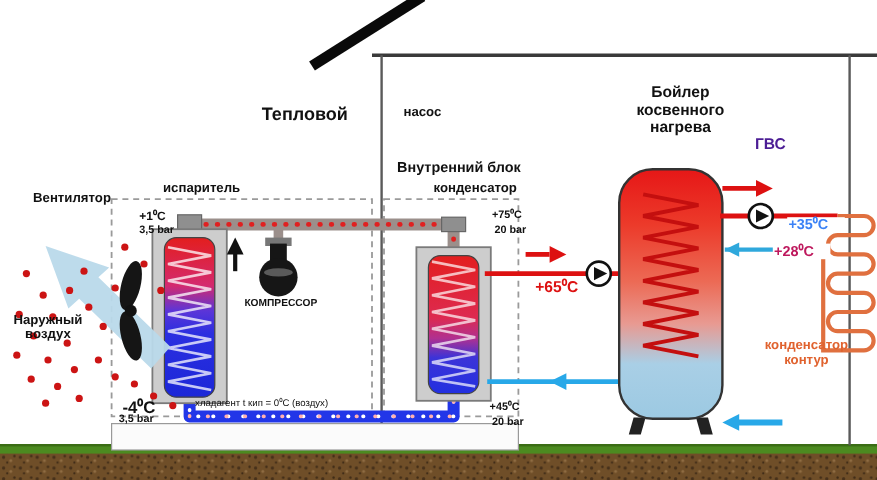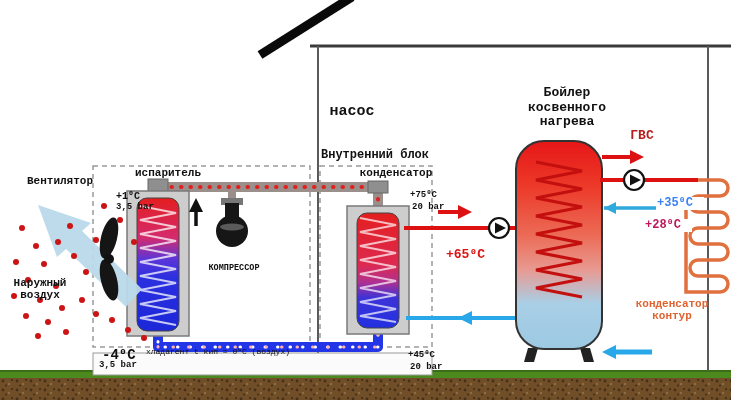--- a/index.html
+++ b/index.html
@@ -1,20 +1,20 @@
 <!DOCTYPE html>
 <html><head>
 <meta charset="utf-8">
 <style>
   html,body{margin:0;padding:0;background:#fff;}
   .scene{position:relative;width:731px;height:400px;background:#fff;overflow:hidden;
          font-family:"Liberation Sans",sans-serif;}
   .scene svg{position:absolute;left:0;top:0;}
-  .lbl{position:absolute;font-family:Liberation Mono, monospace;font-weight:bold;
-       color:#111;text-align:center;line-height:1.12;white-space:pre-line;margin-top:16px;}
+  .lbl{position:absolute;font-family:Liberation Sans, sans-serif;font-weight:bold;
+       color:#111;text-align:center;line-height:1.12;white-space:pre-line;}
   .lbl.left{text-align:left;}
   .lbl.norm{font-weight:normal;}
   .lbl.bg{background:#fff;padding:0 1px;}
 </style>
 </head>
 <body>
 
 <div class="scene">
 
 <svg width="731" height="400" viewBox="0 0 731 400">
@@ -179,29 +179,30 @@
         <circle cx="144" cy="338" r="3"></circle>
         <circle cx="66" cy="332" r="3"></circle>
     <circle cx="38" cy="336" r="3"></circle>
         <circle cx="96" cy="240" r="3"></circle>
         <circle cx="120" cy="220" r="3"></circle>
     <circle cx="134" cy="242" r="3"></circle>
         <circle cx="104" cy="206" r="3"></circle>
   </g>
 </svg>
 
-<div class="lbl" style="left:320px;top:88px;width:64px;font-size:15px;text-align:center;">насос</div>
+<div class="lbl" style="left:196px;top:88px;width:116px;font-size:15px;">Тепловой</div>
+<div class="lbl" style="left:320px;top:88px;width:64px;font-size:11px;text-align:center;">насос</div>
 
 <div class="lbl" style="left:508px;top:70px;width:118px;font-size:13px;">Бойлер
 косвенного
 нагрева</div>
-<div class="lbl" style="left:620px;top:113px;width:44px;font-size:13px;color:#b91c1c;">ГВС</div>
+<div class="lbl" style="left:620px;top:113px;width:44px;font-size:13px;color:#4c1d95;">ГВС</div>
 
 <div class="lbl" style="left:124px;top:151px;width:88px;font-size:11px;">испаритель</div>
-<div class="lbl" style="left:316px;top:133px;width:118px;font-size:12px;">Внутренний блок</div>
+<div class="lbl" style="left:316px;top:133px;width:118px;font-size:12px;text-align:right;">Внутренний блок</div>
 <div class="lbl" style="left:352px;top:151px;width:88px;font-size:11px;">конденсатор</div>
 
 <div class="lbl" style="left:18px;top:159px;width:84px;font-size:11px;">Вентилятор</div>
 <div class="lbl" style="left:4px;top:261px;width:72px;font-size:11px;">Наружный
 воздух</div>
 <div class="lbl" style="left:198px;top:248px;width:72px;font-size:8.5px;">КОМПРЕССОР</div>
 
 <div class="lbl left" style="left:116px;top:175px;width:40px;font-size:10px;">+1⁰С</div>
 <div class="lbl left" style="left:116px;top:186px;width:44px;font-size:9px;">3,5 bar</div>
 <div class="lbl left" style="left:102px;top:332px;width:40px;font-size:14px;">-4⁰С</div>

